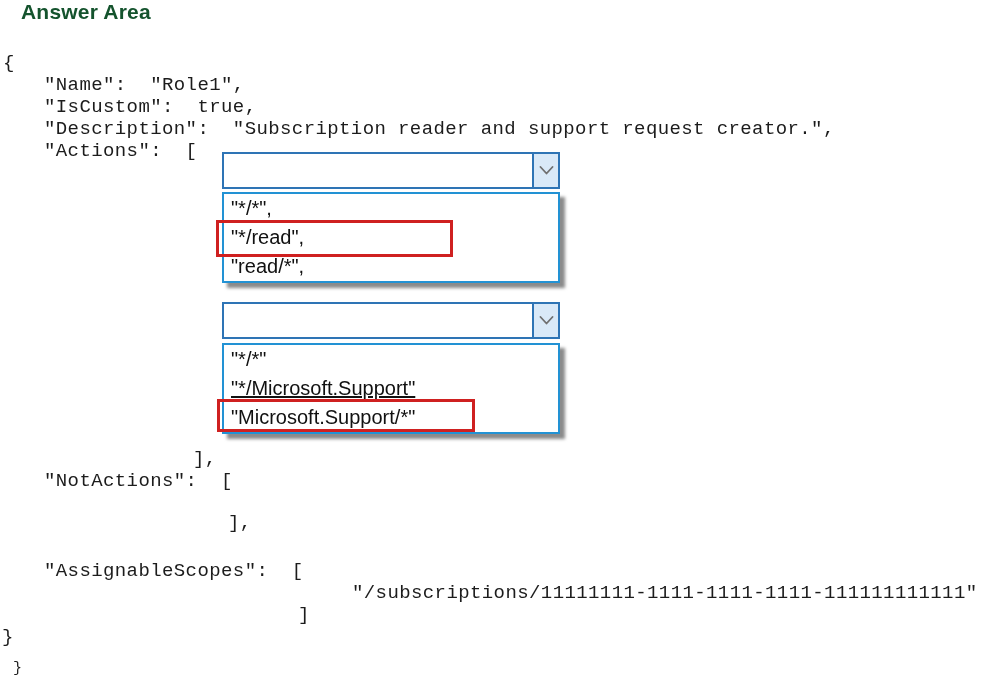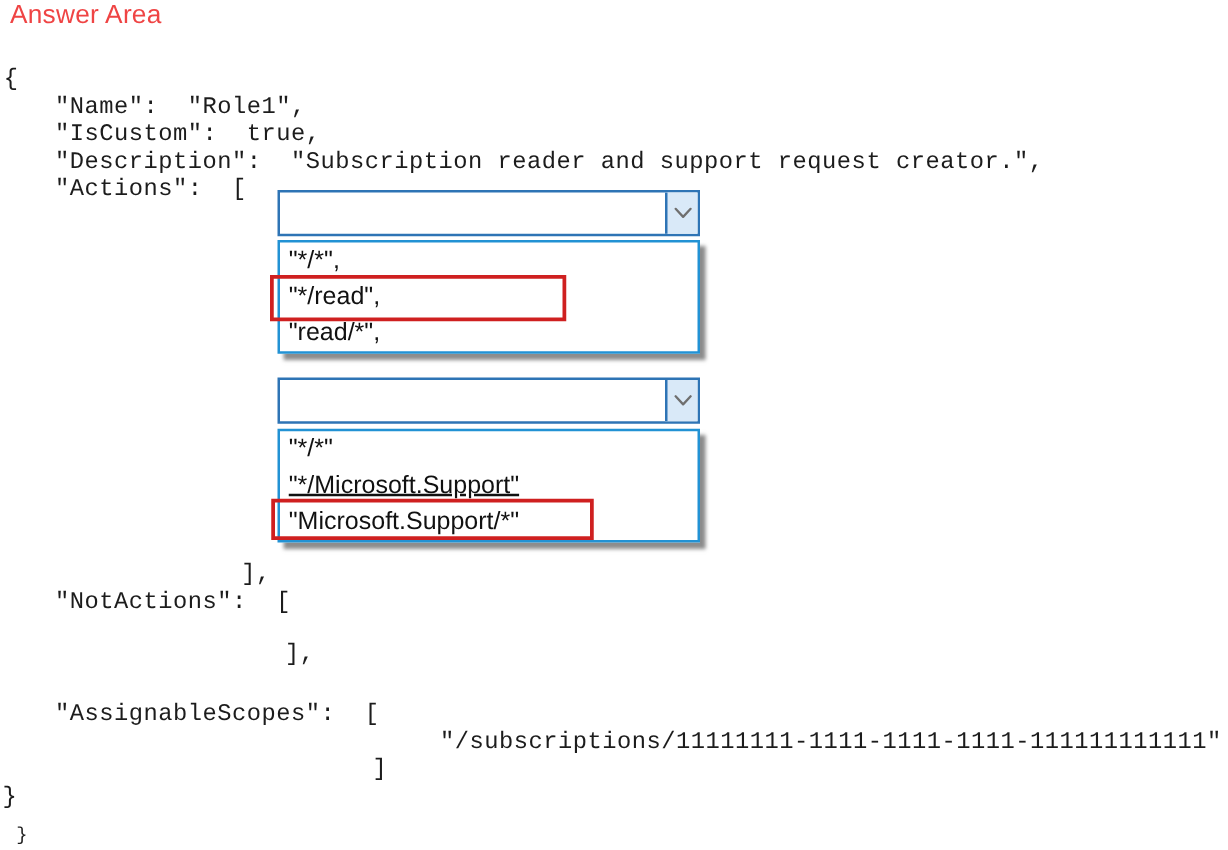--- a/index.html
+++ b/index.html
@@ -6,25 +6,25 @@
   .canvas {
     position: relative;
     width: 982px;
     height: 680px;
     background: #ffffff;
     overflow: hidden;
     font-family: "Liberation Sans", sans-serif;
   }
   .title {
     position: absolute;
-    left: 8px;
+    left: 21px;
     top: 0px;
     font-size: 21px;
-    font-weight: 400;
-    color: #ef4444;
+    font-weight: 700;
+    color: #14532d;
     letter-spacing: 0.2px;
   }
   .code {
     position: absolute;
     font-family: "Liberation Mono", "DejaVu Sans Mono", monospace;
     font-size: 19px;
     line-height: 22px;
     letter-spacing: 0.4px;
     color: #1c1c1c;
     white-space: pre;

